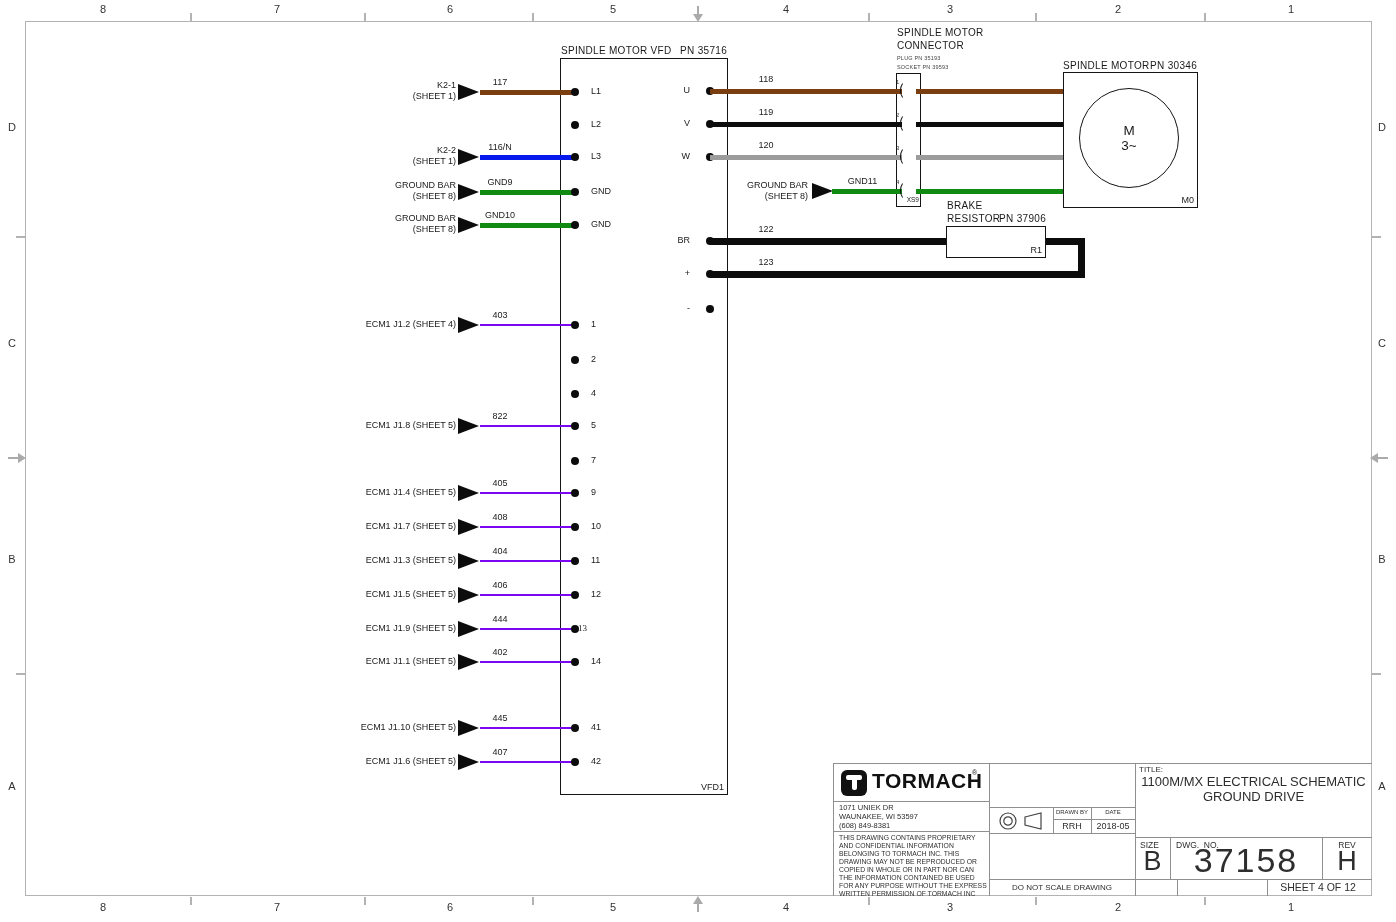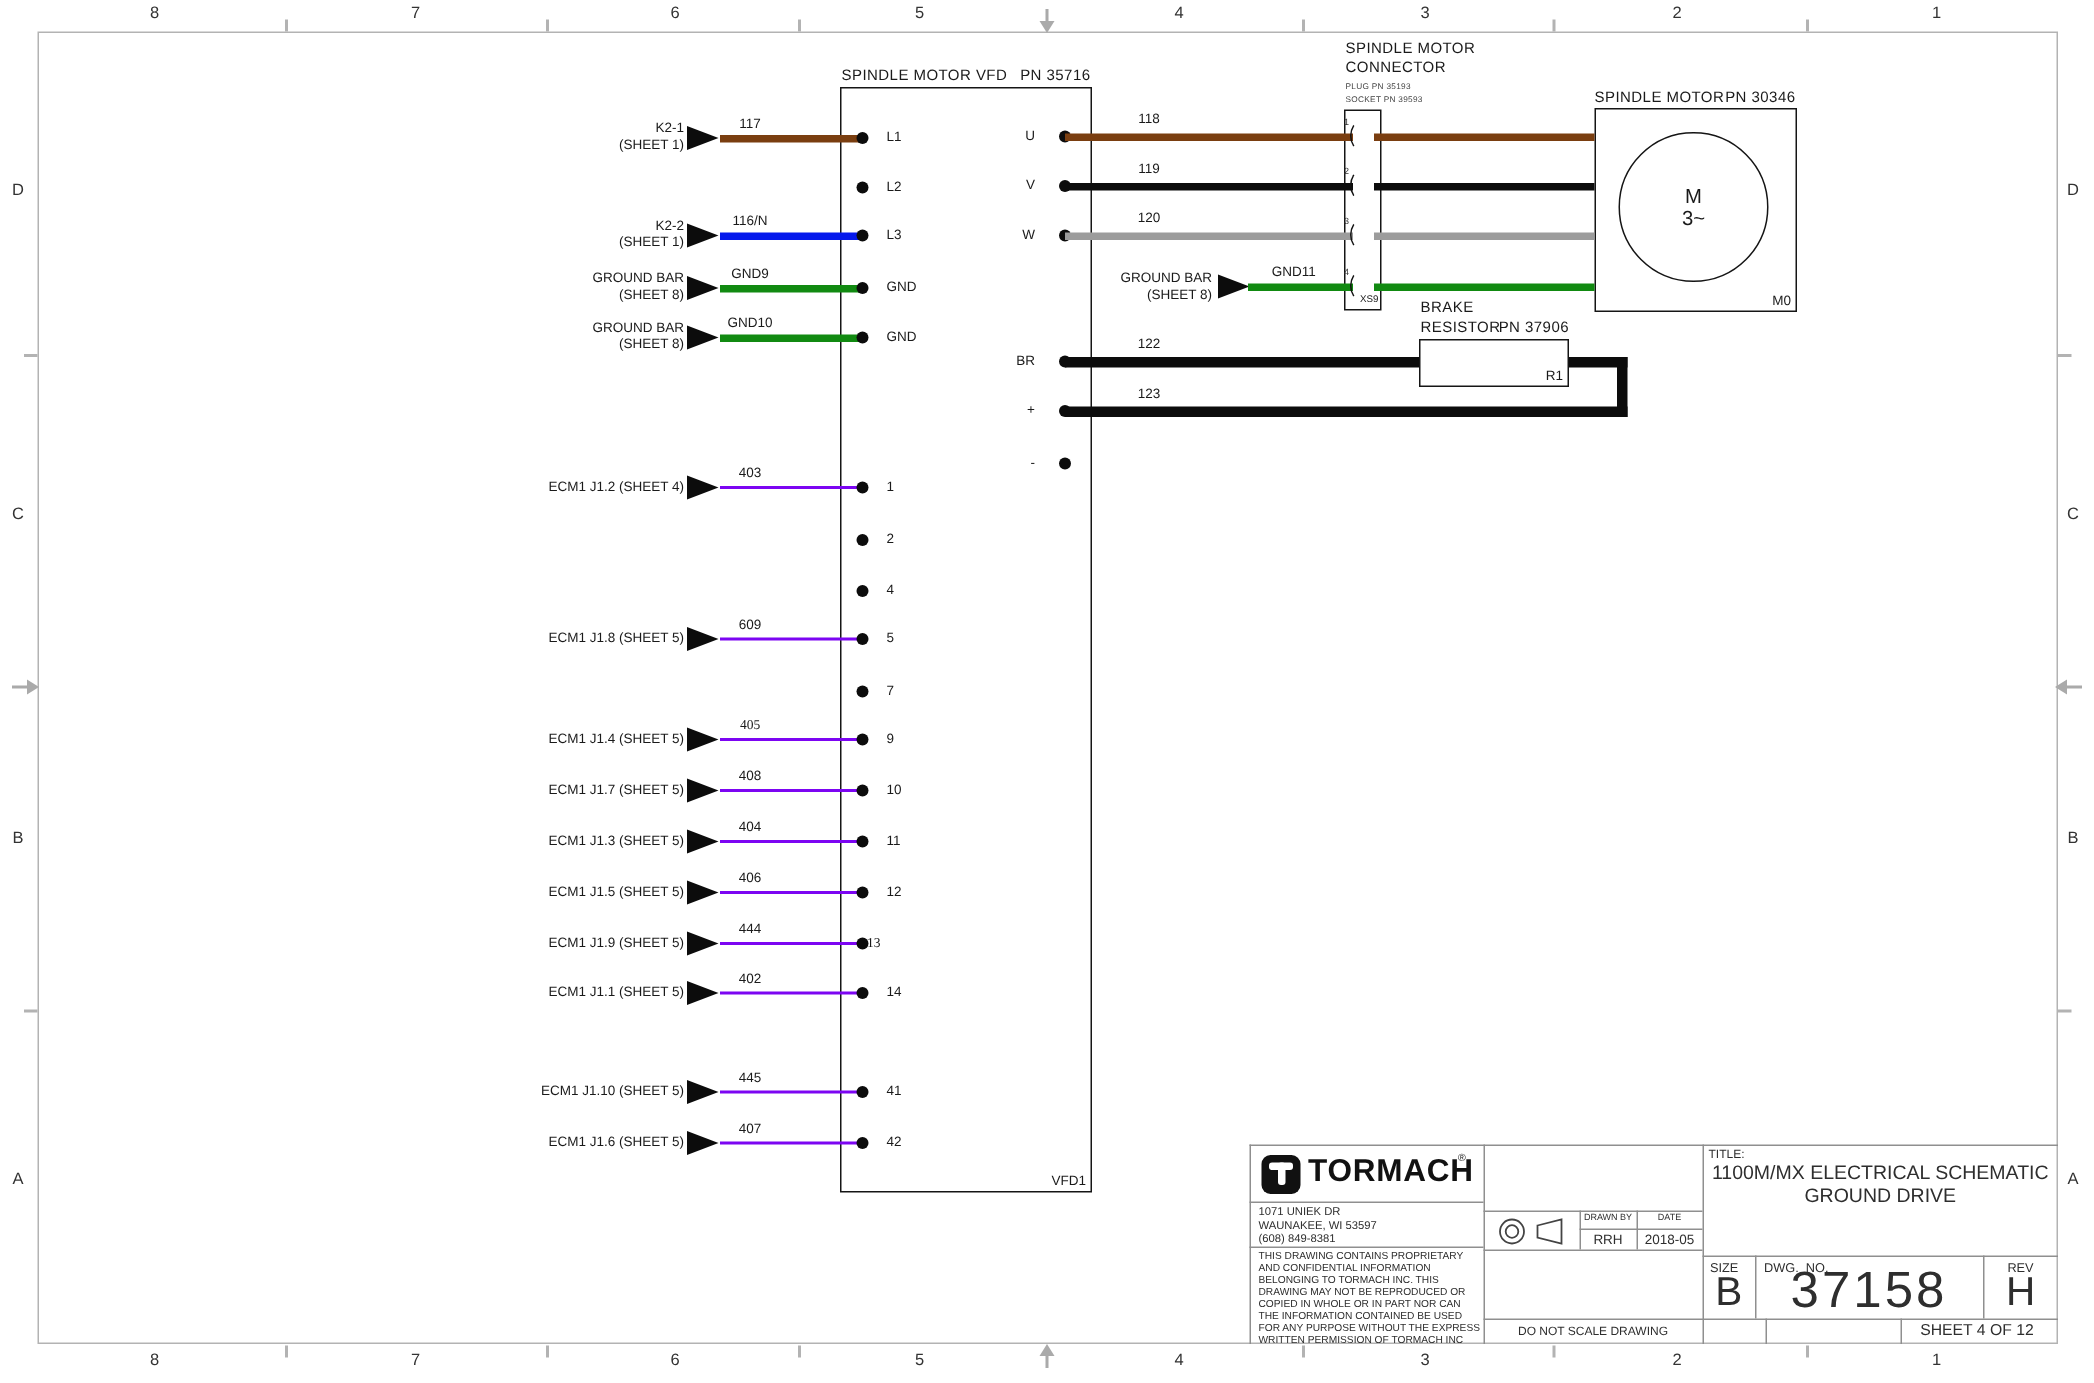--- a/index.html
+++ b/index.html
@@ -208,29 +208,29 @@
     <div class="abs wlbl" style="left: 470px; top: 310px; width: 60px;">403</div>
     <div class="abs dot" style="left: 571px; top: 321px;"></div>
     <div class="abs term" style="left: 591px; top: 319px;">1</div>
     <div class="abs dot" style="left: 571px; top: 356px;"></div>
     <div class="abs term" style="left: 591px; top: 354px;">2</div>
     <div class="abs dot" style="left: 571px; top: 390px;"></div>
     <div class="abs term" style="left: 591px; top: 388px;">4</div>
     <div class="abs slbl" style="left: 256px; top: 420px; width: 200px; text-align: right;">ECM1 J1.8 (SHEET 5)</div>
     <div class="abs flag" style="left: 458px; top: 418px;"></div>
     <div class="abs" style="left: 480px; top: 425px; width: 95px; height: 2px; background: rgb(124, 5, 242);"></div>
-    <div class="abs wlbl" style="left: 470px; top: 411px; width: 60px;">609</div>
+    <div class="abs wlbl" style="left: 470px; top: 411px; width: 60px;">822</div>
     <div class="abs dot" style="left: 571px; top: 422px;"></div>
     <div class="abs term" style="left: 591px; top: 420px;">5</div>
     <div class="abs dot" style="left: 571px; top: 457px;"></div>
     <div class="abs term" style="left: 591px; top: 455px;">7</div>
     <div class="abs slbl" style="left: 256px; top: 487px; width: 200px; text-align: right;">ECM1 J1.4 (SHEET 5)</div>
     <div class="abs flag" style="left: 458px; top: 485px;"></div>
     <div class="abs" style="left: 480px; top: 492px; width: 95px; height: 2px; background: rgb(124, 5, 242);"></div>
-    <div class="abs wlbl" style="left: 470px; top: 478px; width: 60px; font-family: Liberation Serif, serif;">405</div>
+    <div class="abs wlbl" style="left: 470px; top: 478px; width: 60px;">405</div>
     <div class="abs dot" style="left: 571px; top: 489px;"></div>
     <div class="abs term" style="left: 591px; top: 487px;">9</div>
     <div class="abs slbl" style="left: 256px; top: 521px; width: 200px; text-align: right;">ECM1 J1.7 (SHEET 5)</div>
     <div class="abs flag" style="left: 458px; top: 519px;"></div>
     <div class="abs" style="left: 480px; top: 526px; width: 95px; height: 2px; background: rgb(124, 5, 242);"></div>
     <div class="abs wlbl" style="left: 470px; top: 512px; width: 60px;">408</div>
     <div class="abs dot" style="left: 571px; top: 523px;"></div>
     <div class="abs term" style="left: 591px; top: 521px;">10</div>
     <div class="abs slbl" style="left: 256px; top: 555px; width: 200px; text-align: right;">ECM1 J1.3 (SHEET 5)</div>
     <div class="abs flag" style="left: 458px; top: 553px;"></div>

